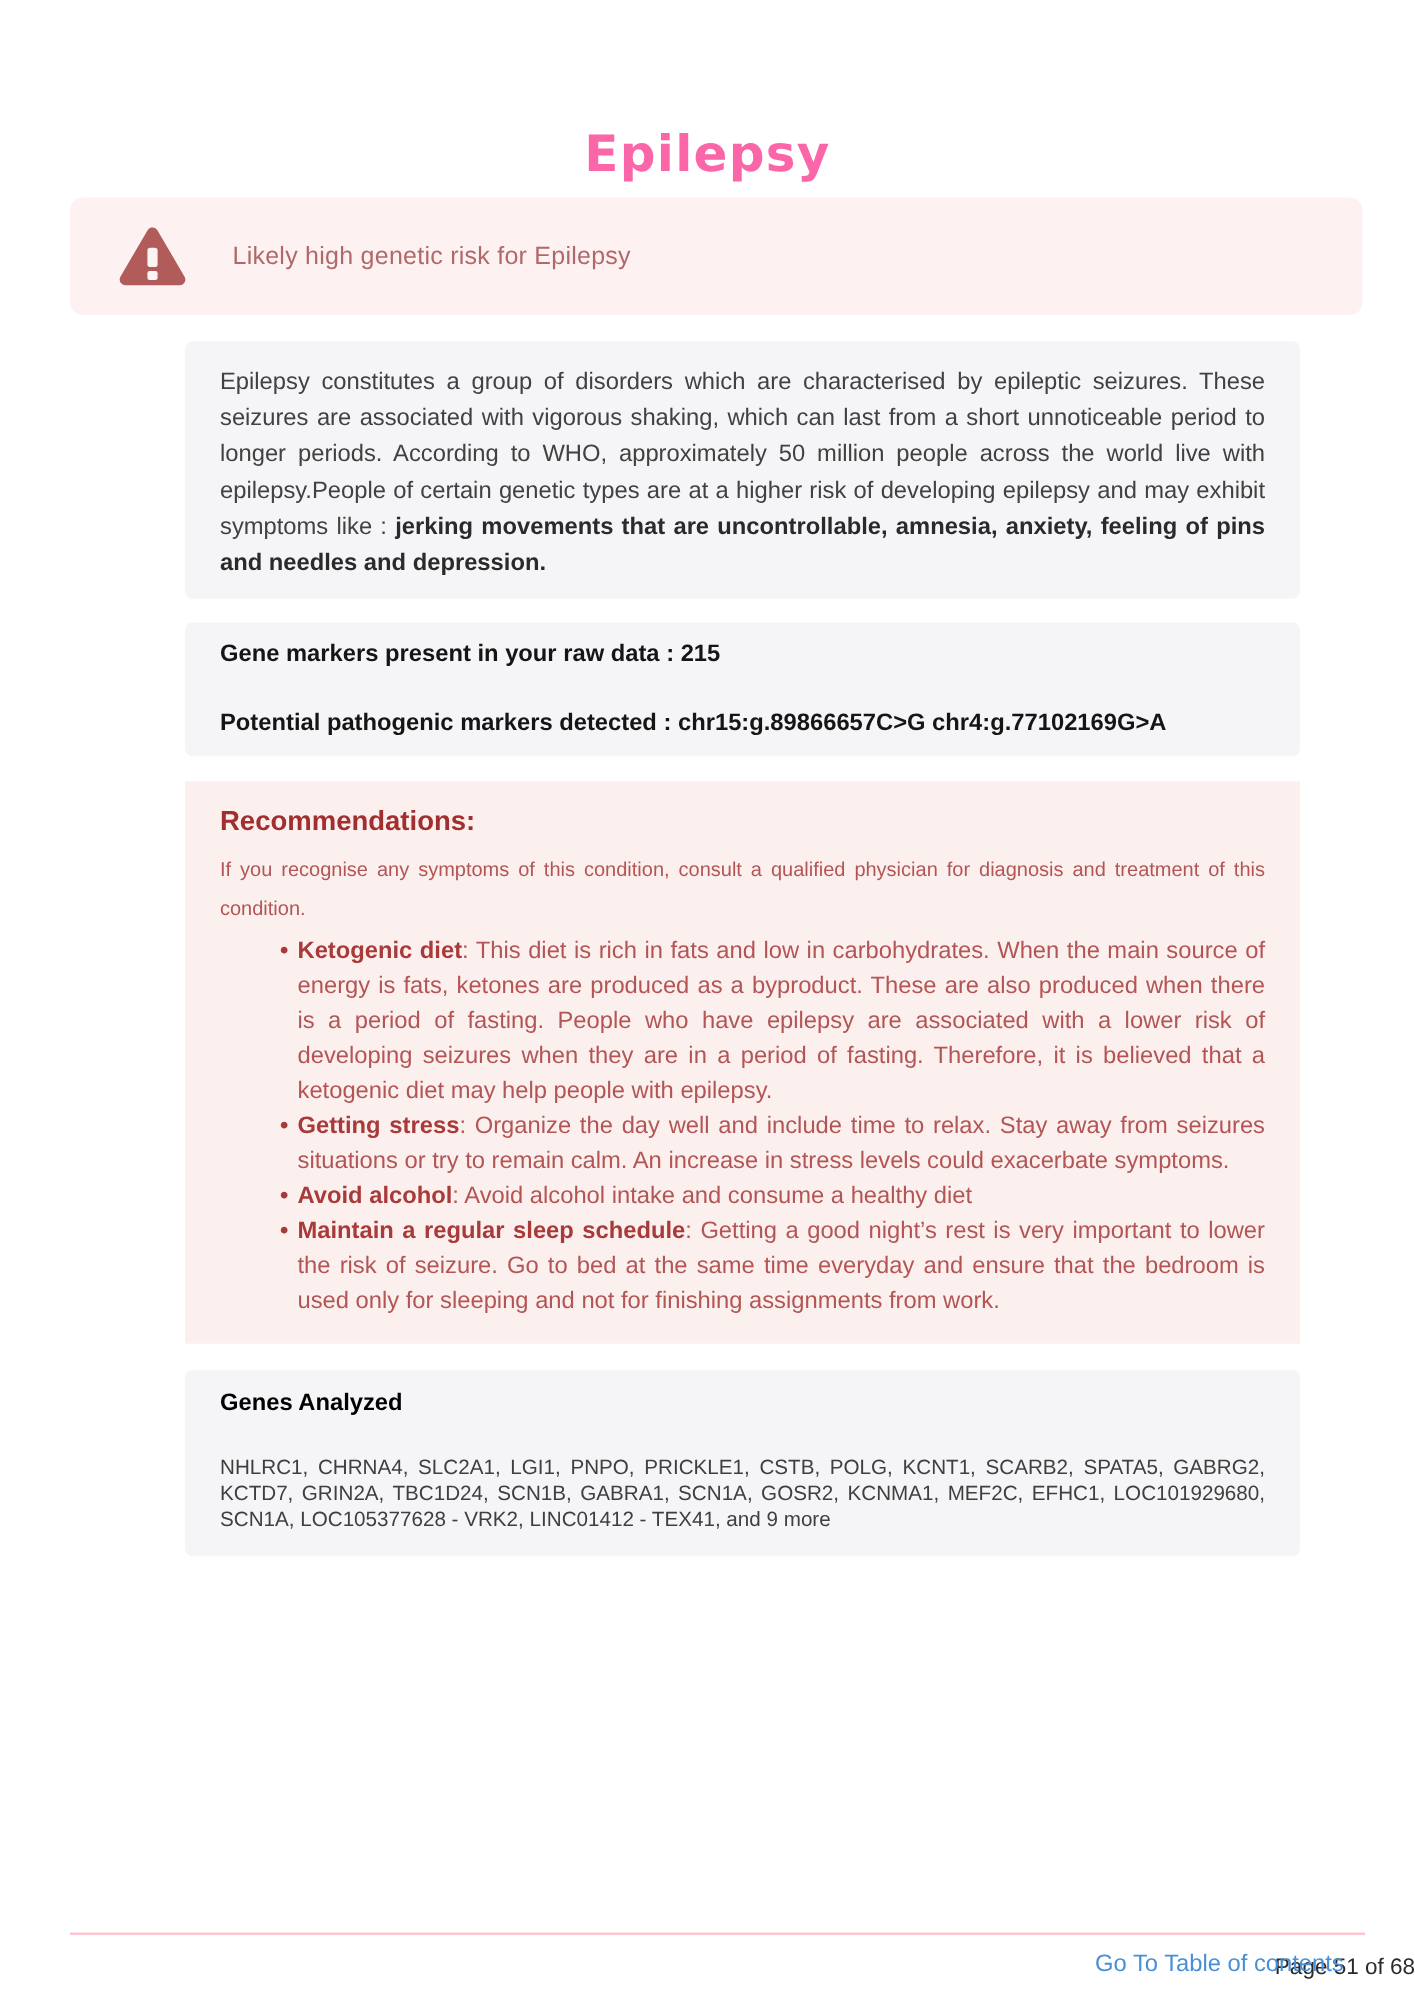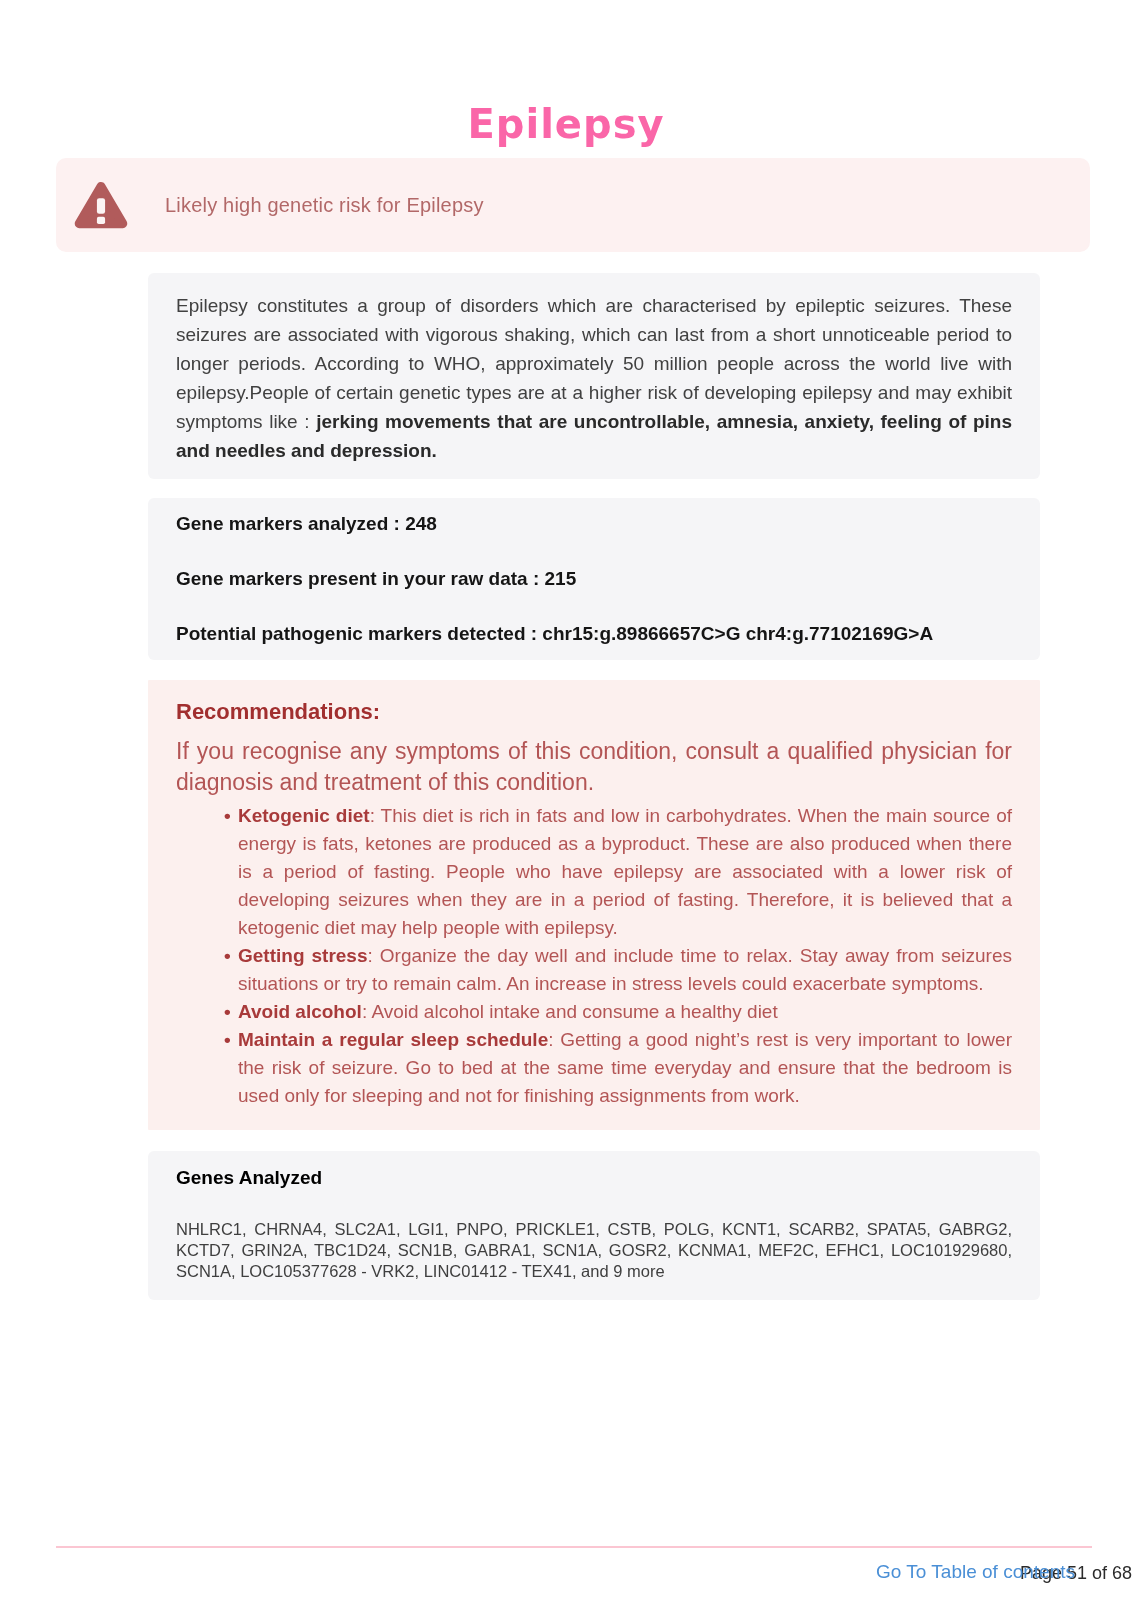--- a/index.html
+++ b/index.html
@@ -15,21 +15,21 @@
   }
   .page-title{
     margin:0; padding-top:101px; text-align:center;
     font-family:"DejaVu Sans","Liberation Sans",sans-serif;
     font-size:40px; line-height:47px; font-weight:bold; letter-spacing:1px;
     color:var(--title,#fa66a8);
   }
   .risk-banner{
     margin:10px 42px 0 56px; height:94px; border-radius:10px;
     background:var(--banner-bg,#fdf1f1);
-    display:flex; align-items:center; gap:35px; padding-left:16px; box-sizing:border-box;
+    display:flex; align-items:center; gap:35px; padding-left:37px; box-sizing:border-box;
   }
   .risk-banner svg{flex:0 0 auto; display:block;}
   .risk-banner-text{
     font-size:20px; color:var(--banner-text,#b26868); letter-spacing:0.2px;
   }
   .inner-box{
     margin:0 92px 0 148px; border-radius:6px; box-sizing:border-box;
     background:var(--gray-box-bg,#f5f5f7);
   }
   .description-box{
@@ -47,21 +47,21 @@
   }
   .markers-row + .markers-row{margin-top:33px;}
   .recommendations-box{
     margin:20px 92px 0 148px; border-radius:1px; box-sizing:border-box;
     background:var(--rec-bg,#fcf0ee); padding:20px 28px 20px;
   }
   .rec-heading{
     margin:0; font-size:22px; line-height:24px; font-weight:bold; color:var(--rec-heading,#a12f2f);
   }
   .rec-intro{
-    margin:12px 0 0; text-align:justify; font-size:23px; line-height:31px; color:var(--rec-text,#b35555);
+    margin:12px 0 0; text-align:justify; font-size:16px; line-height:31px; color:var(--rec-text,#b35555);
   }
   .rec-list{
     margin:4px 0 0; padding:0 0 0 62px; list-style:none;
   }
   .rec-list li{
     position:relative; text-align:justify; font-size:19px; line-height:28px;
     color:var(--rec-text,#b35555);
   }
   .rec-list li::before{
     content:"\2022"; position:absolute; left:-14px; top:0; color:var(--rec-lead,#a83a3a);
@@ -106,21 +106,20 @@
       <rect x="27.5" y="41.5" width="9" height="8" rx="2" fill="#fcf4f4"></rect>
     </svg>
     <span class="risk-banner-text">Likely high genetic risk for Epilepsy</span>
   </section>
 
   <section class="inner-box description-box">
     <p><span>Epilepsy constitutes a group of disorders which are characterised by epileptic seizures. These seizures are associated with vigorous shaking, which can last from a short unnoticeable period to longer periods. According to WHO, approximately 50 million people across the world live with epilepsy.People of certain genetic types are at a higher risk of developing epilepsy and may exhibit symptoms like : </span><strong>jerking movements that are uncontrollable, amnesia, anxiety, feeling of pins and needles and depression.</strong></p>
   </section>
 
   <section class="inner-box markers-box">
-    <p class="markers-row">Gene markers analyzed : 248</p>
     <p class="markers-row">Gene markers present in your raw data : 215</p>
     <p class="markers-row">Potential pathogenic markers detected : chr15:g.89866657C&gt;G chr4:g.77102169G&gt;A</p>
   </section>
 
   <section class="recommendations-box">
     <h2 class="rec-heading">Recommendations:</h2>
     <p class="rec-intro">If you recognise any symptoms of this condition, consult a qualified physician for diagnosis and treatment of this condition.</p>
     <ul class="rec-list">
       <li><span class="lead">Ketogenic diet</span><span>: This diet is rich in fats and low in carbohydrates. When the main source of energy is fats, ketones are produced as a byproduct. These are also produced when there is a period of fasting. People who have epilepsy are associated with a lower risk of developing seizures when they are in a period of fasting. Therefore, it is believed that a ketogenic diet may help people with epilepsy.</span></li>
       <li><span class="lead">Getting stress</span><span>: Organize the day well and include time to relax. Stay away from seizures situations or try to remain calm. An increase in stress levels could exacerbate symptoms.</span></li>

